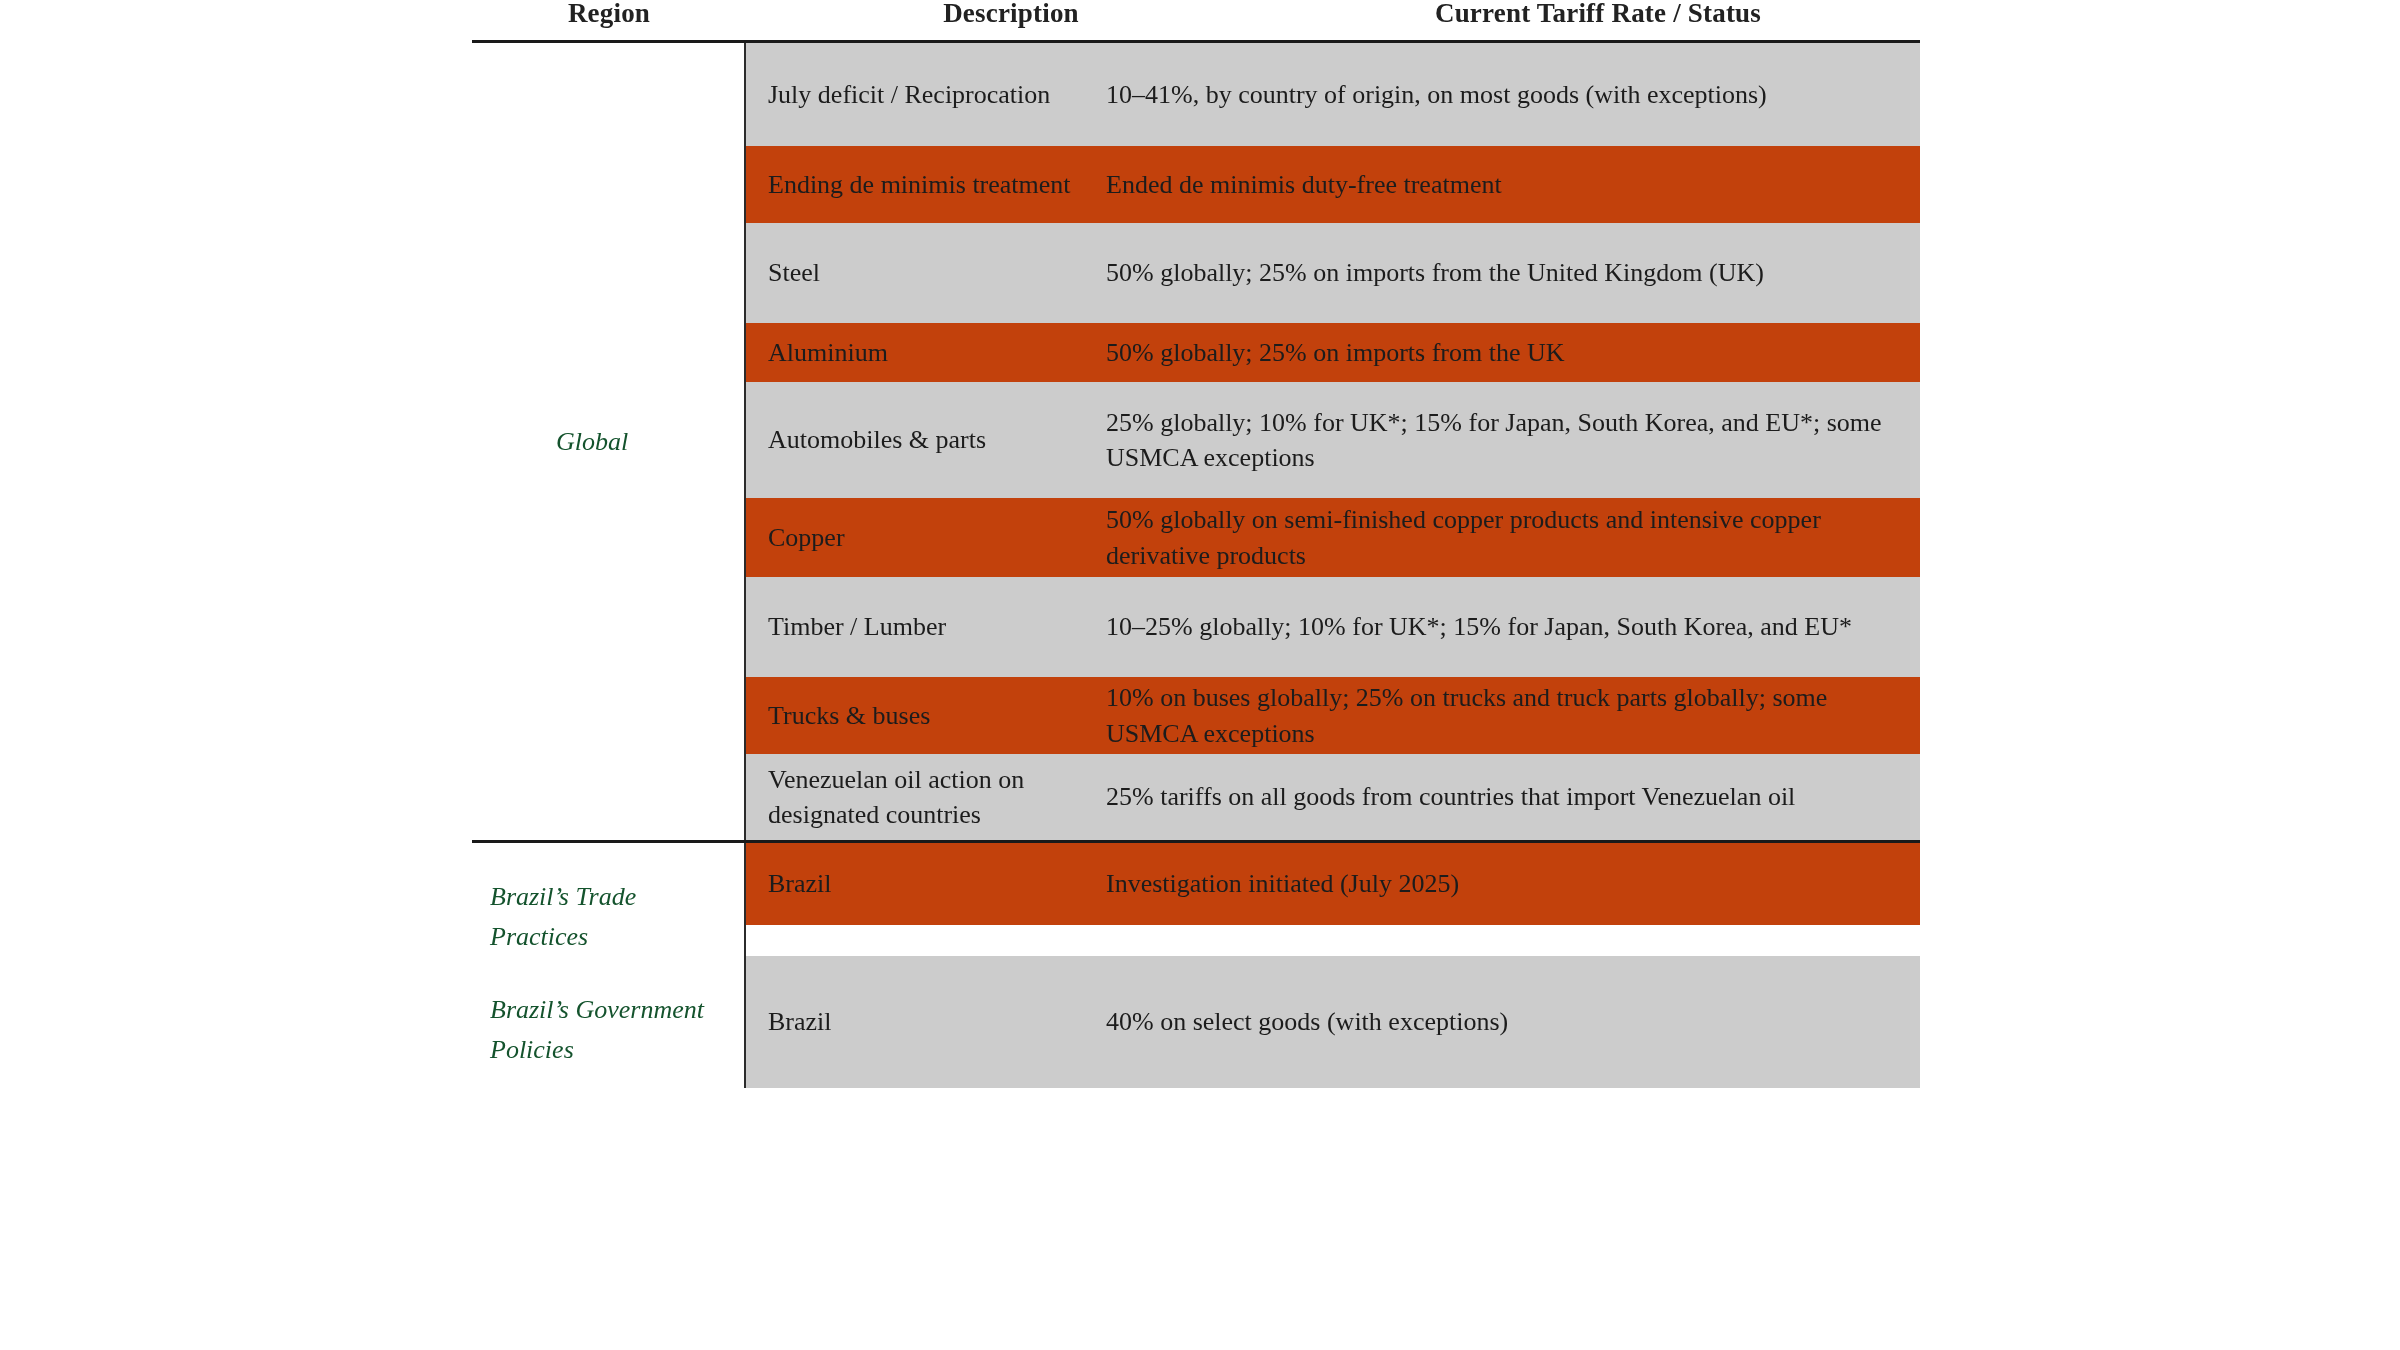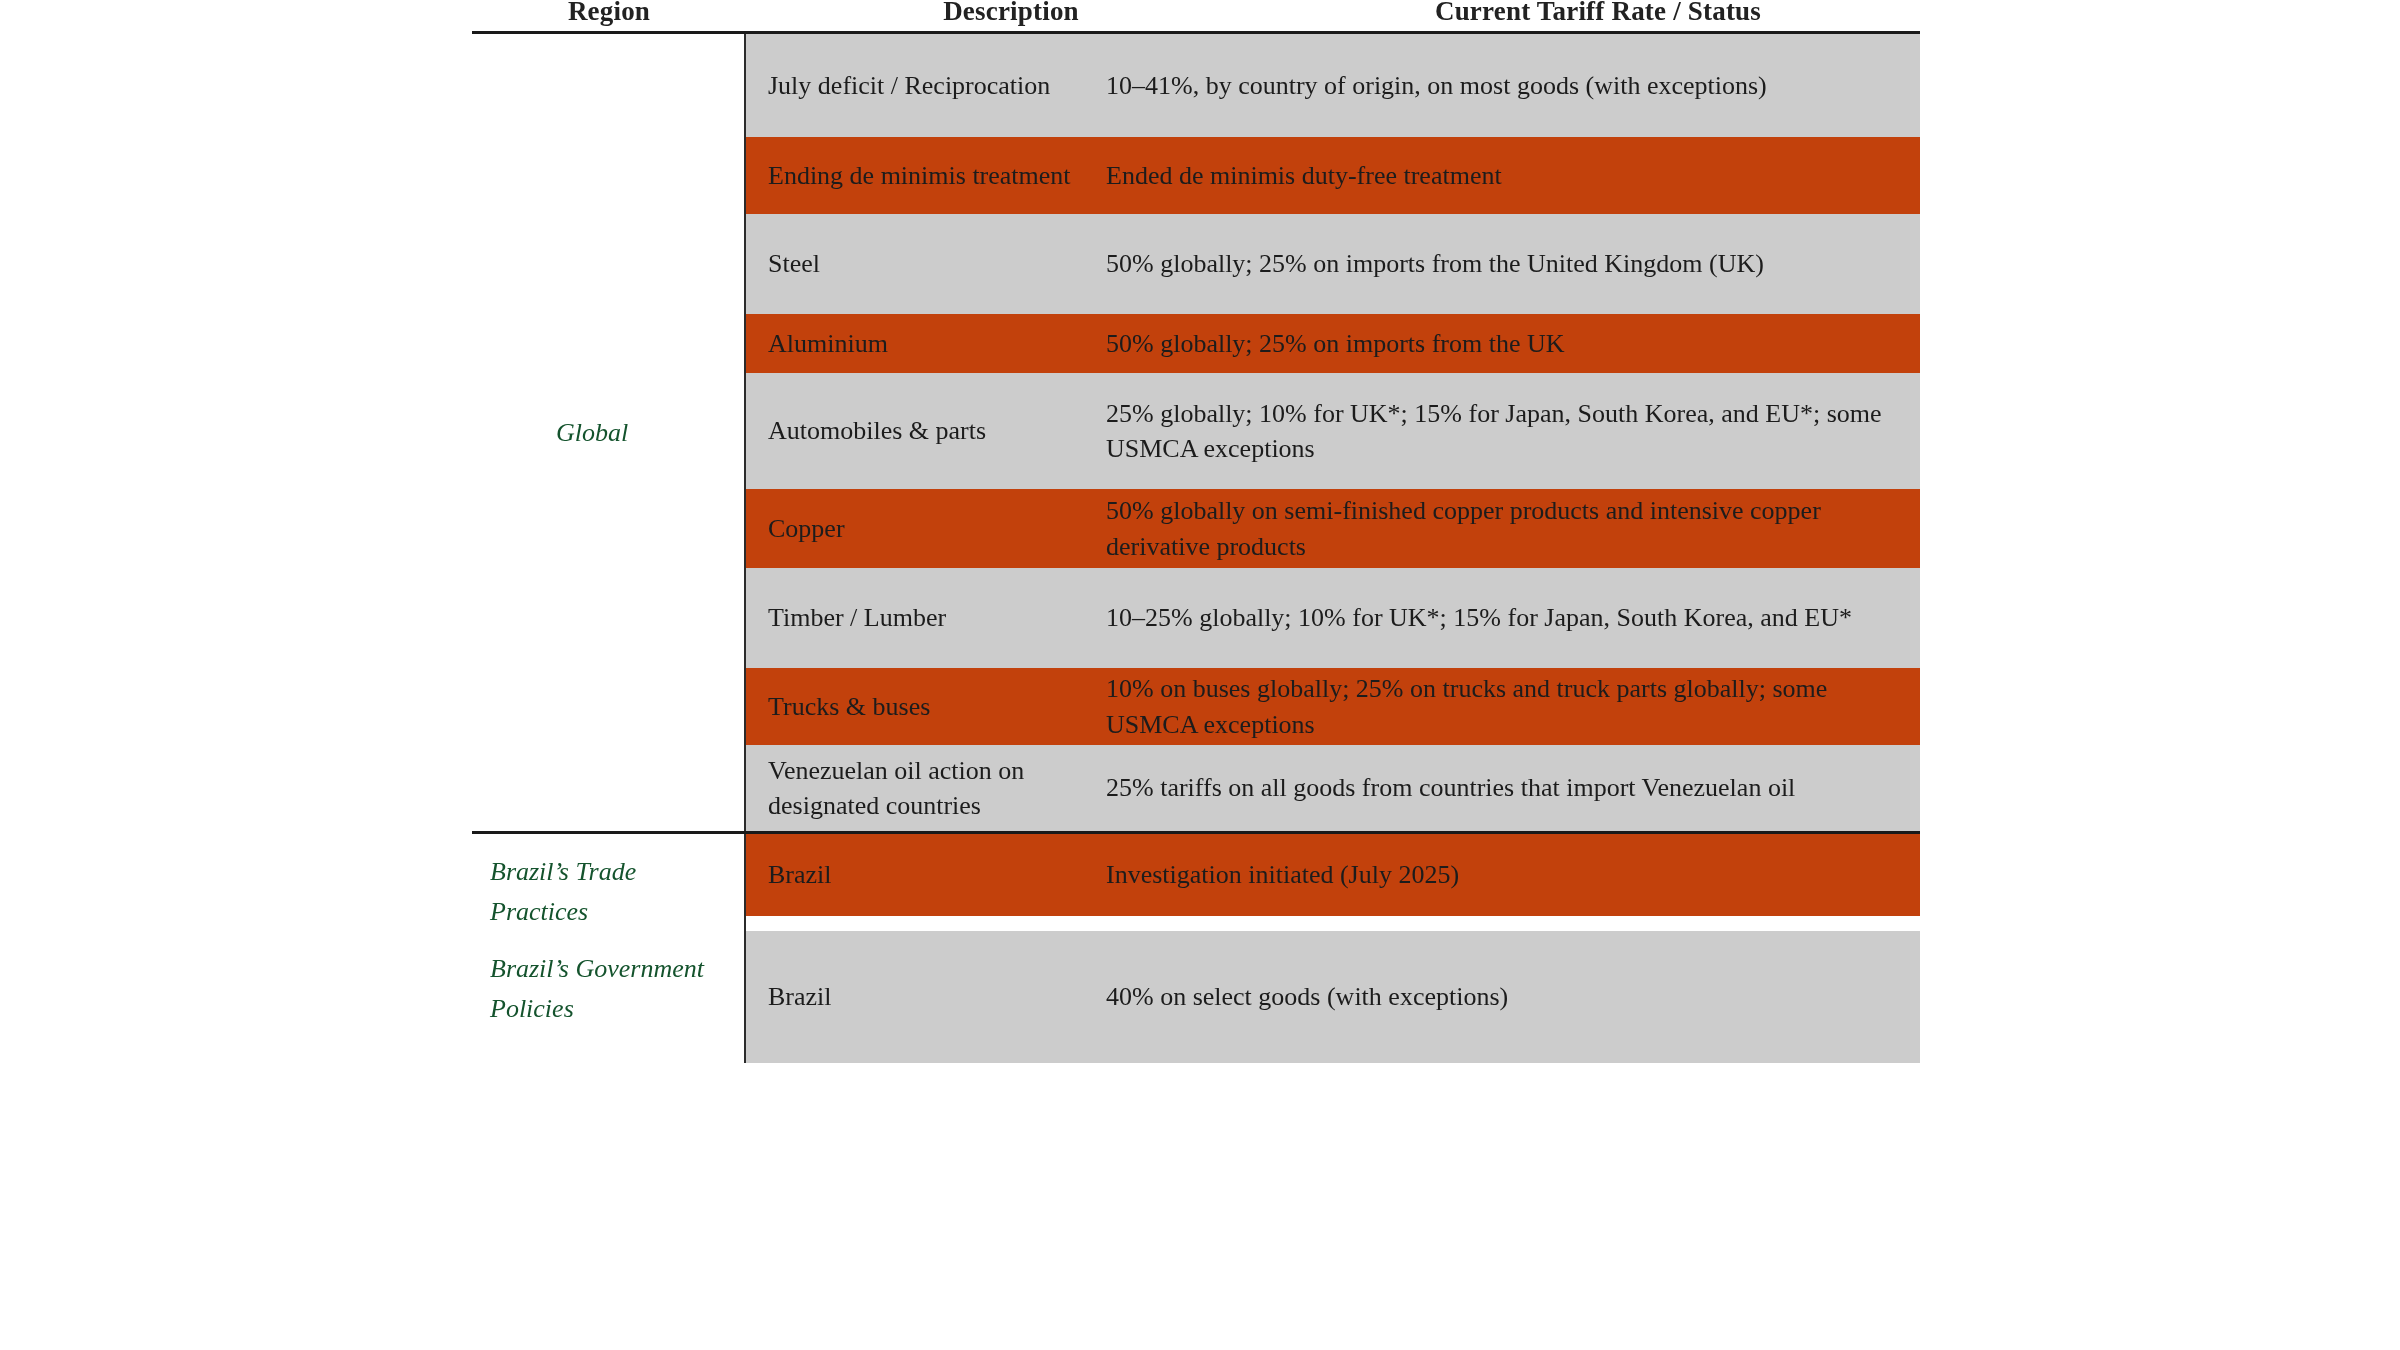--- a/index.html
+++ b/index.html
@@ -24,22 +24,22 @@
   
   .tariff-table {
     position: absolute;
     left: 472px;
     top: 0px;
     width: 1448px;
   }
 
   .thead {
     display: flex;
-    align-items: center;
-    height: 31px;
+    align-items: flex-start;
+    height: 40px;
   }
   .th {
     font-weight: bold;
     font-size: 27px;
     text-align: center;
     line-height: 1;
     padding-bottom: 8px;
     color: #222222;
     letter-spacing: 0.2px;
   }
@@ -71,21 +71,21 @@
     position: relative;
     box-sizing: border-box;
     border-right: 2px solid #2b2b2b;
     padding-left: 18px;
     padding-right: 10px;
     display: flex;
     align-items: center;
   }
   .region-cell.top-align {
     align-items: flex-start;
-    padding-top: 18px;
+    padding-top: 34px;
     justify-content: flex-end;
   }
   .region-label {
     font-style: italic;
     font-size: 26px;
     line-height: 1.52;
     color: #14532d;
   }
   .region-label.centered-global {
     width: 100%;

